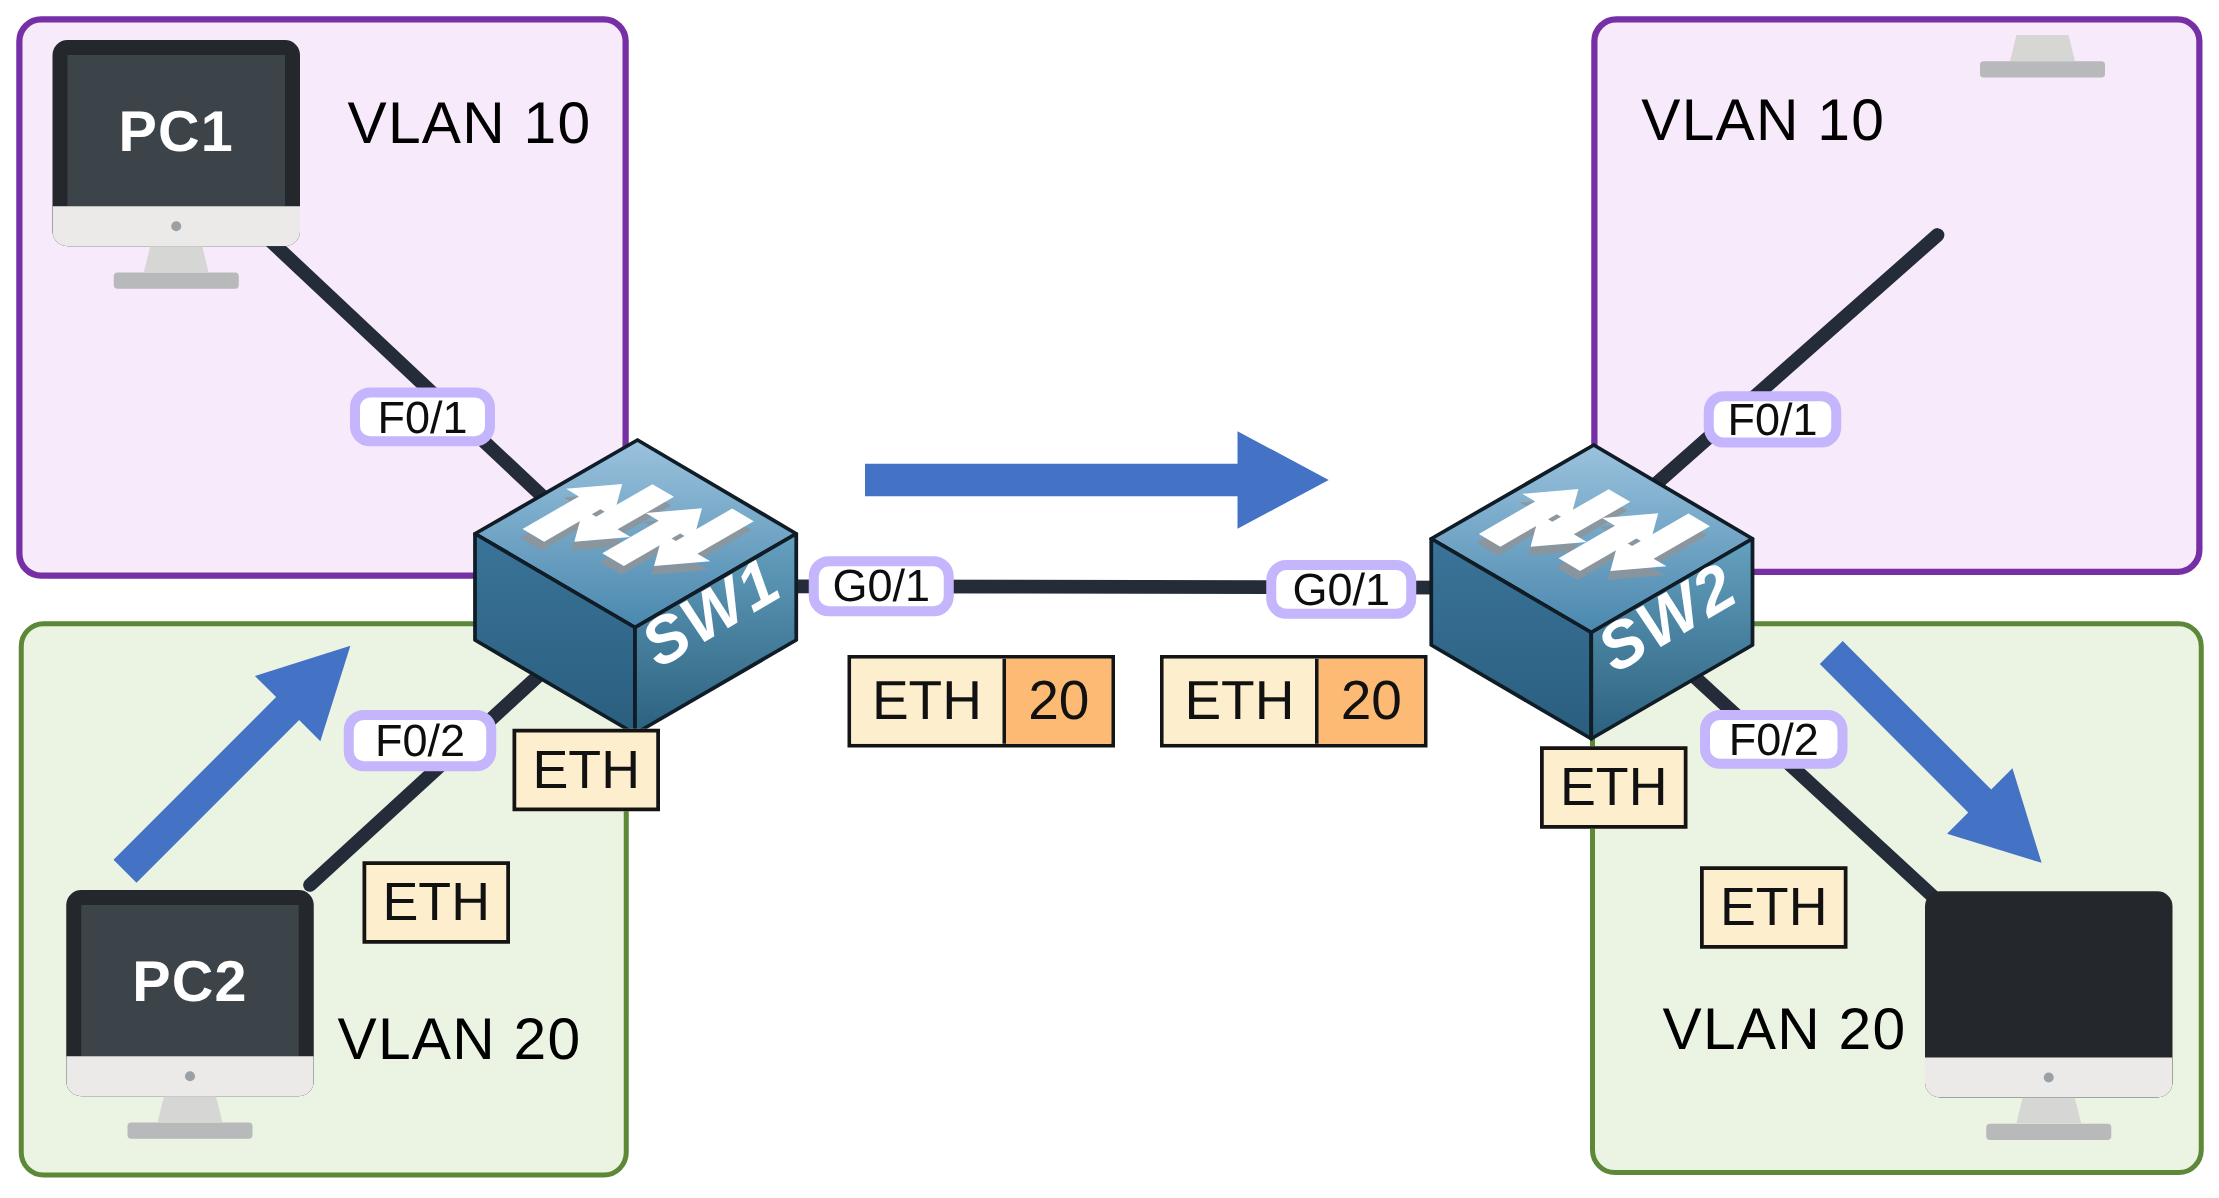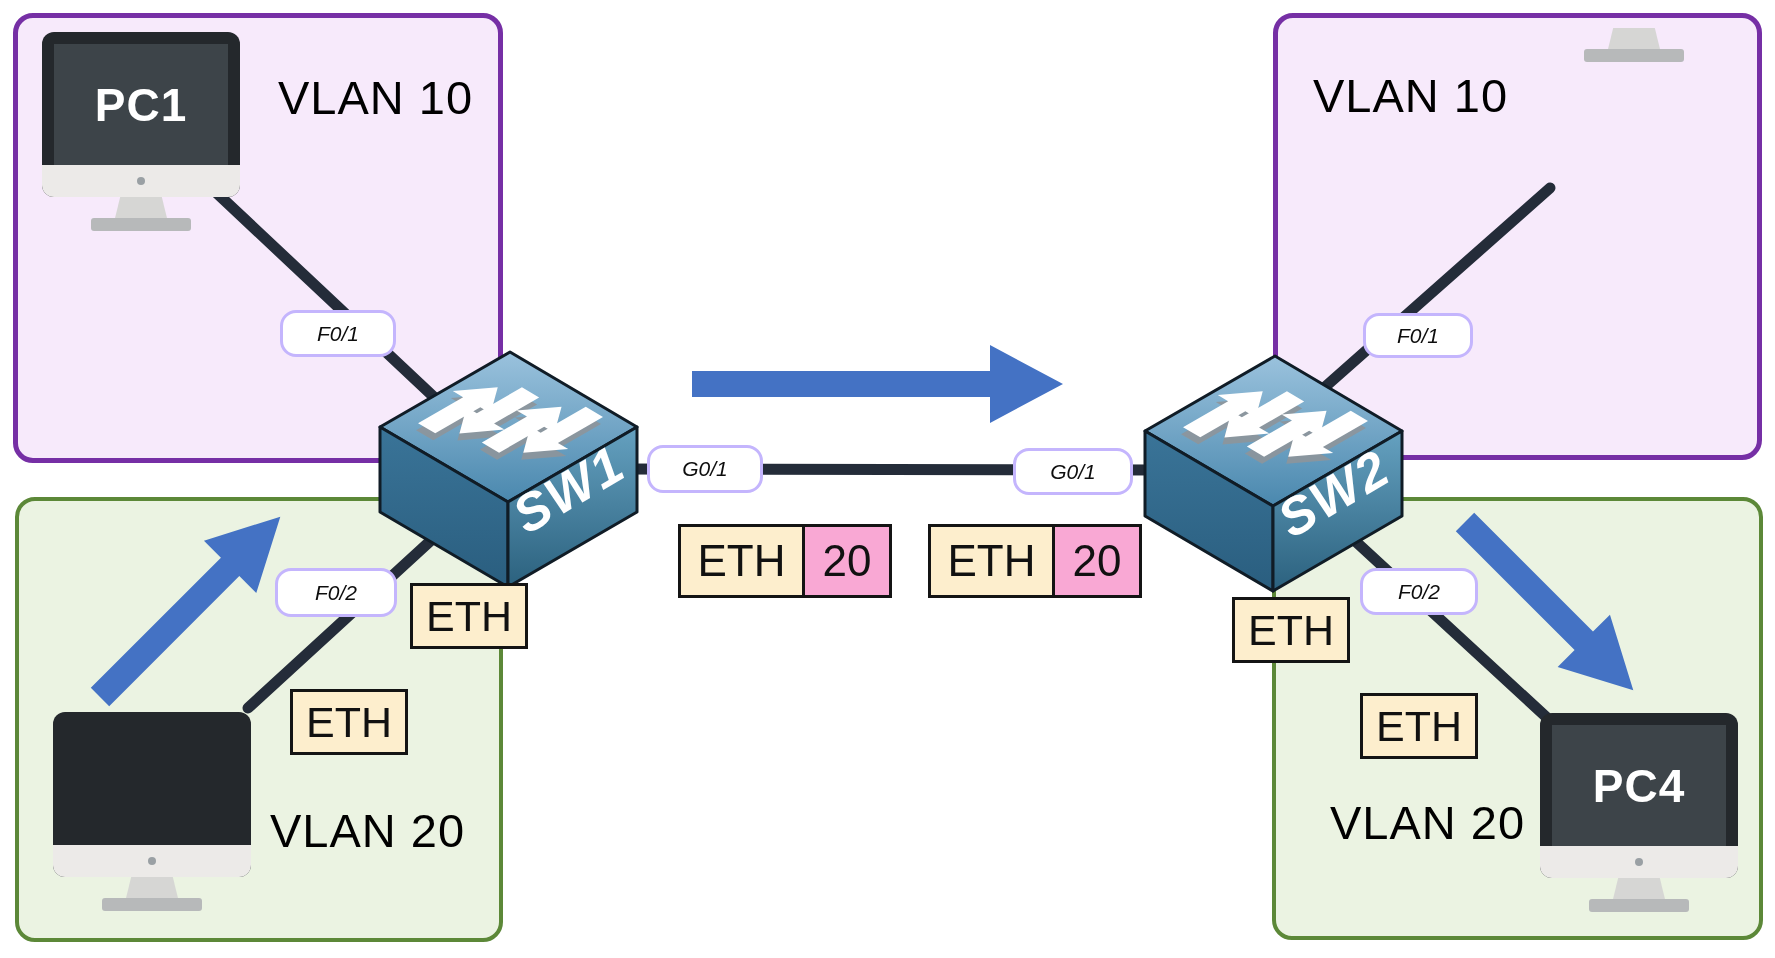--- a/index.html
+++ b/index.html
@@ -12,31 +12,31 @@
   .zone.green  { background: #ebf3e2; border: 4px solid #5c8838; }
 
   .zone-label { position: absolute; font-size: 47px; font-weight: 500; color: #000000; letter-spacing: 1px; white-space: nowrap; }
 
   
   svg.layer { position: absolute; left: 0; top: 0; }
   .sw-label { font-family: "Liberation Sans", sans-serif; font-size: 52px; font-weight: 800; font-style: italic; fill: #ffffff; letter-spacing: 2px; }
 
   
   .pill { position: absolute; display: flex; align-items: center; justify-content: center;
-          background: #ffffff; border: 3px solid #c4b5fd; border-radius: 16px;
-          font-size: 21px; font-weight: 500; color: #0d0d0d; width: 116px; height: 47px; font-style: italic; }
+          background: #ffffff; border: 8px solid #c4b5fd; border-radius: 16px;
+          font-size: 36px; font-weight: 500; color: #0d0d0d; width: 116px; height: 47px; }
 
   
   .frame-single { position: absolute; display: flex; align-items: center; justify-content: center;
           background: #fdeecd; border: 3px solid #141414; width: 118px; height: 66px;
           font-size: 43px; font-weight: 500; color: #111; }
   .frame-tagged { position: absolute; display: flex; border: 3px solid #141414; height: 74px; }
   .frame-tagged .cell { display: flex; align-items: center; justify-content: center; font-size: 44px; font-weight: 500; color: #111; height: 100%; }
   .frame-tagged .cell.eth { width: 124px; background: #fdeecd; border-right: 3px solid #141414; }
-  .frame-tagged .cell.tag { width: 84px; background: #f9a8d4; }
+  .frame-tagged .cell.tag { width: 84px; background: #fdba74; }
 
   
   .pc { position: absolute; width: 198px; }
   .pc-screen { position: relative; width: 198px; height: 165px; background: #24282c; border-radius: 12px; overflow: hidden; }
   .pc-display { position: absolute; left: 12px; right: 12px; top: 12px; bottom: 32px; background: #3d4449;
                 display: flex; align-items: center; justify-content: center; }
   .pc-label { color: #ffffff; font-size: 46px; font-weight: 800; letter-spacing: 1px; }
   .pc-chin { position: absolute; left: 0; right: 0; bottom: 0; height: 32px; background: #eceae8; }
   .pc-dot { width: 8px; height: 8px; border-radius: 50%; background: #9aa0a4; margin: 12px auto 0; }
   .pc-neck { width: 52px; height: 21px; margin: 0 auto; background: #d6d6d4; clip-path: polygon(10% 0, 90% 0, 100% 100%, 0 100%); }
@@ -162,39 +162,39 @@
       <div class="pc-chin">
           <div class="pc-dot"></div>
         </div>
     </div>
     <div class="pc-neck"></div>
     <div class="pc-base"></div>
   </div>
 
   <div class="pc" style="left:53px; top:712px;">
     <div class="pc-screen">
-      <div class="pc-chin">
-          <div class="pc-dot"></div>
-        </div>
-    </div>
-    <div class="pc-neck"></div>
-    <div class="pc-base"></div>
-  </div>
-
-  <div class="pc" style="left:1535px; top:28px;">
-    <div class="pc-neck"></div>
-    <div class="pc-base"></div>
-  </div>
-
-  <div class="pc" style="left:1540px; top:713px;">
-    <div class="pc-screen">
       <div class="pc-display">
-        <div class="pc-label">PC4</div>
+        <div class="pc-label">PC2</div>
       </div>
       <div class="pc-chin">
           <div class="pc-dot"></div>
         </div>
     </div>
     <div class="pc-neck"></div>
     <div class="pc-base"></div>
   </div>
 
+  <div class="pc" style="left:1535px; top:28px;">
+    <div class="pc-neck"></div>
+    <div class="pc-base"></div>
+  </div>
+
+  <div class="pc" style="left:1540px; top:713px;">
+    <div class="pc-screen">
+      <div class="pc-chin">
+          <div class="pc-dot"></div>
+        </div>
+    </div>
+    <div class="pc-neck"></div>
+    <div class="pc-base"></div>
+  </div>
+
 </div>
 
 </body></html>

